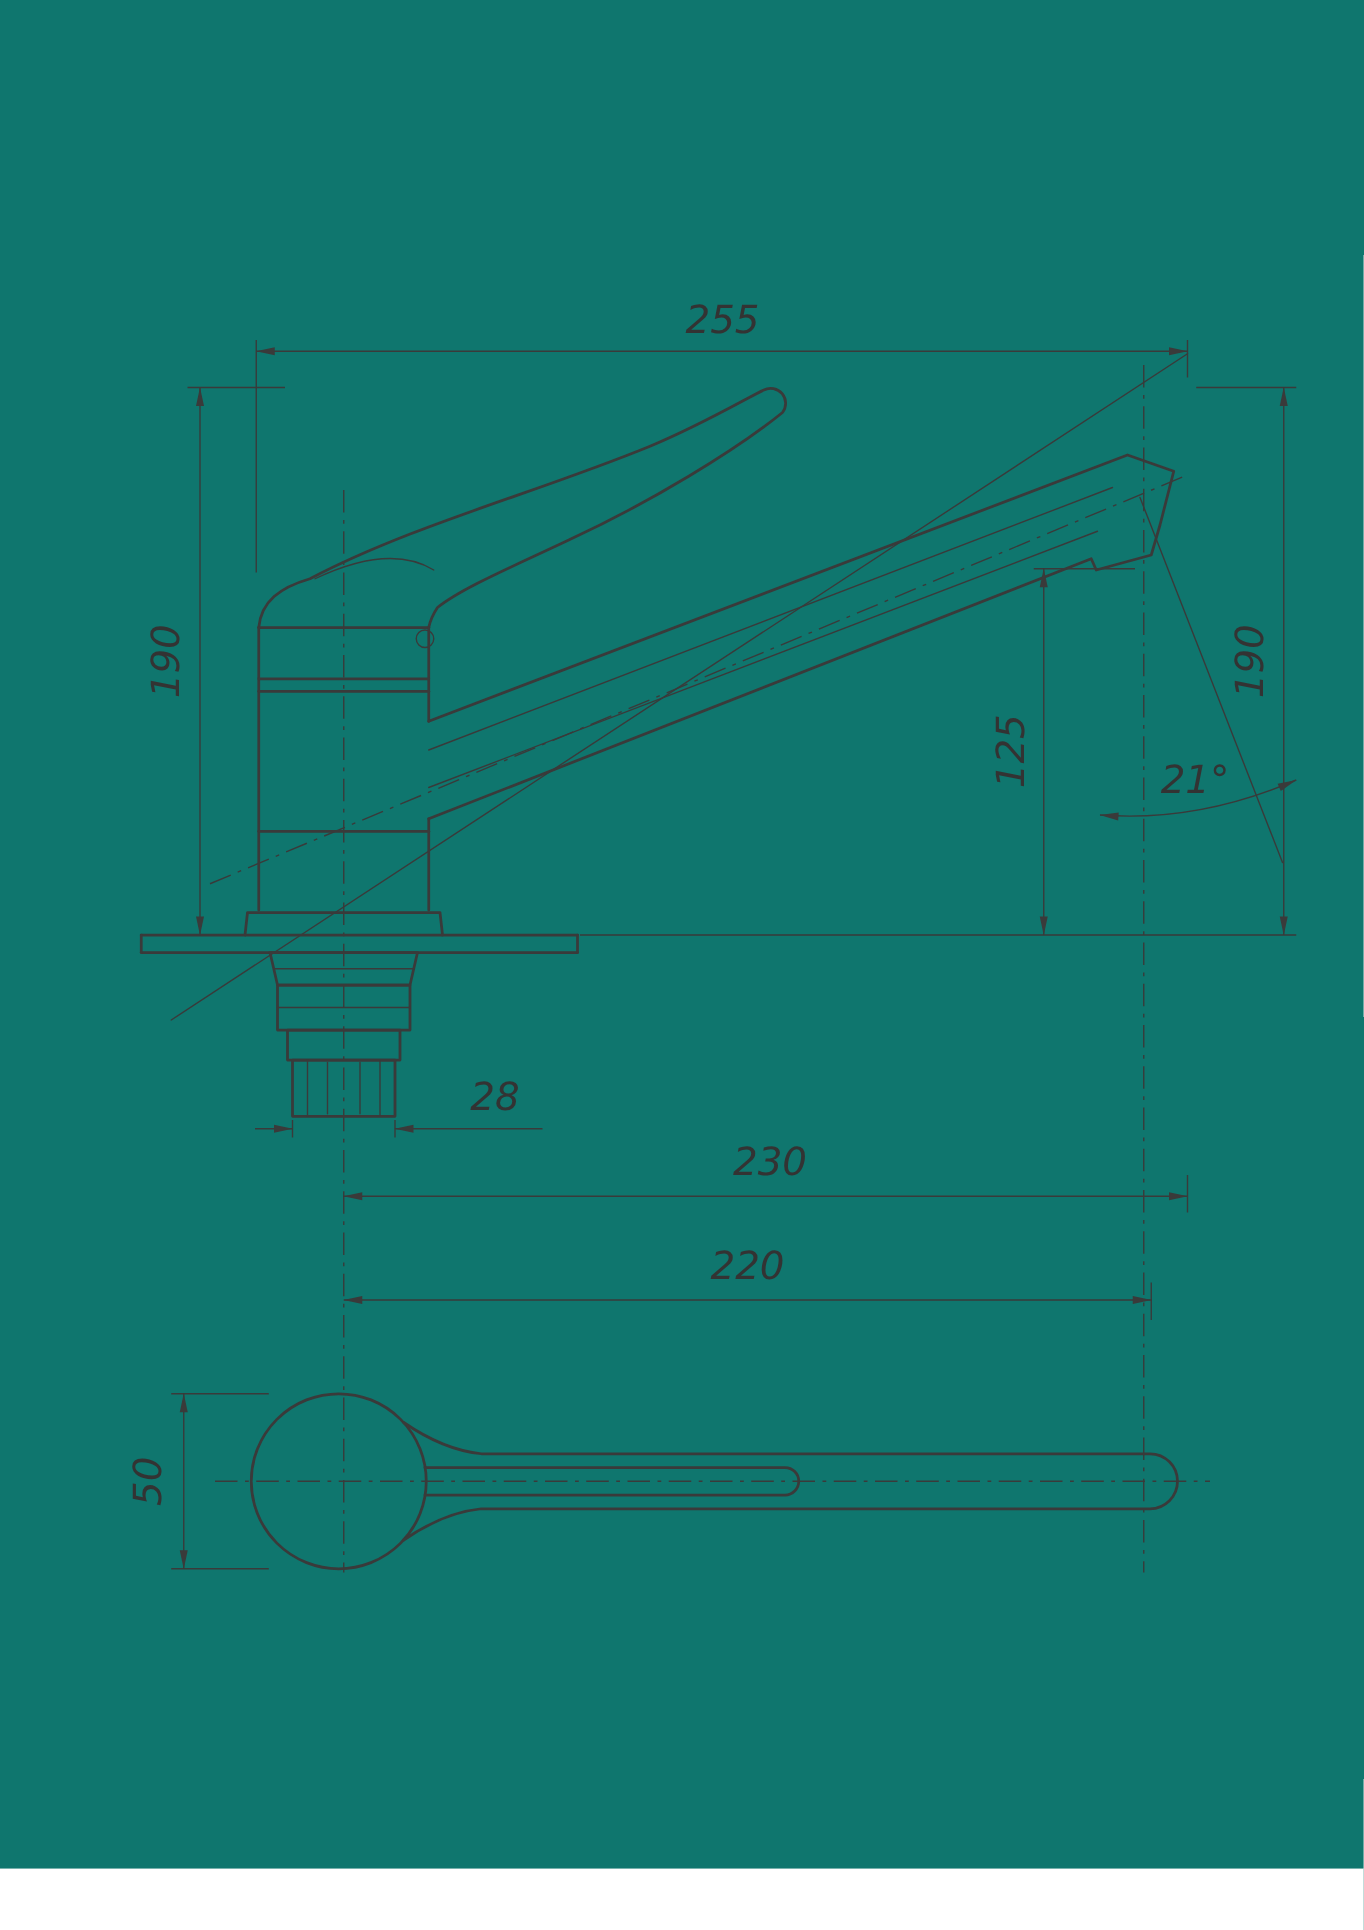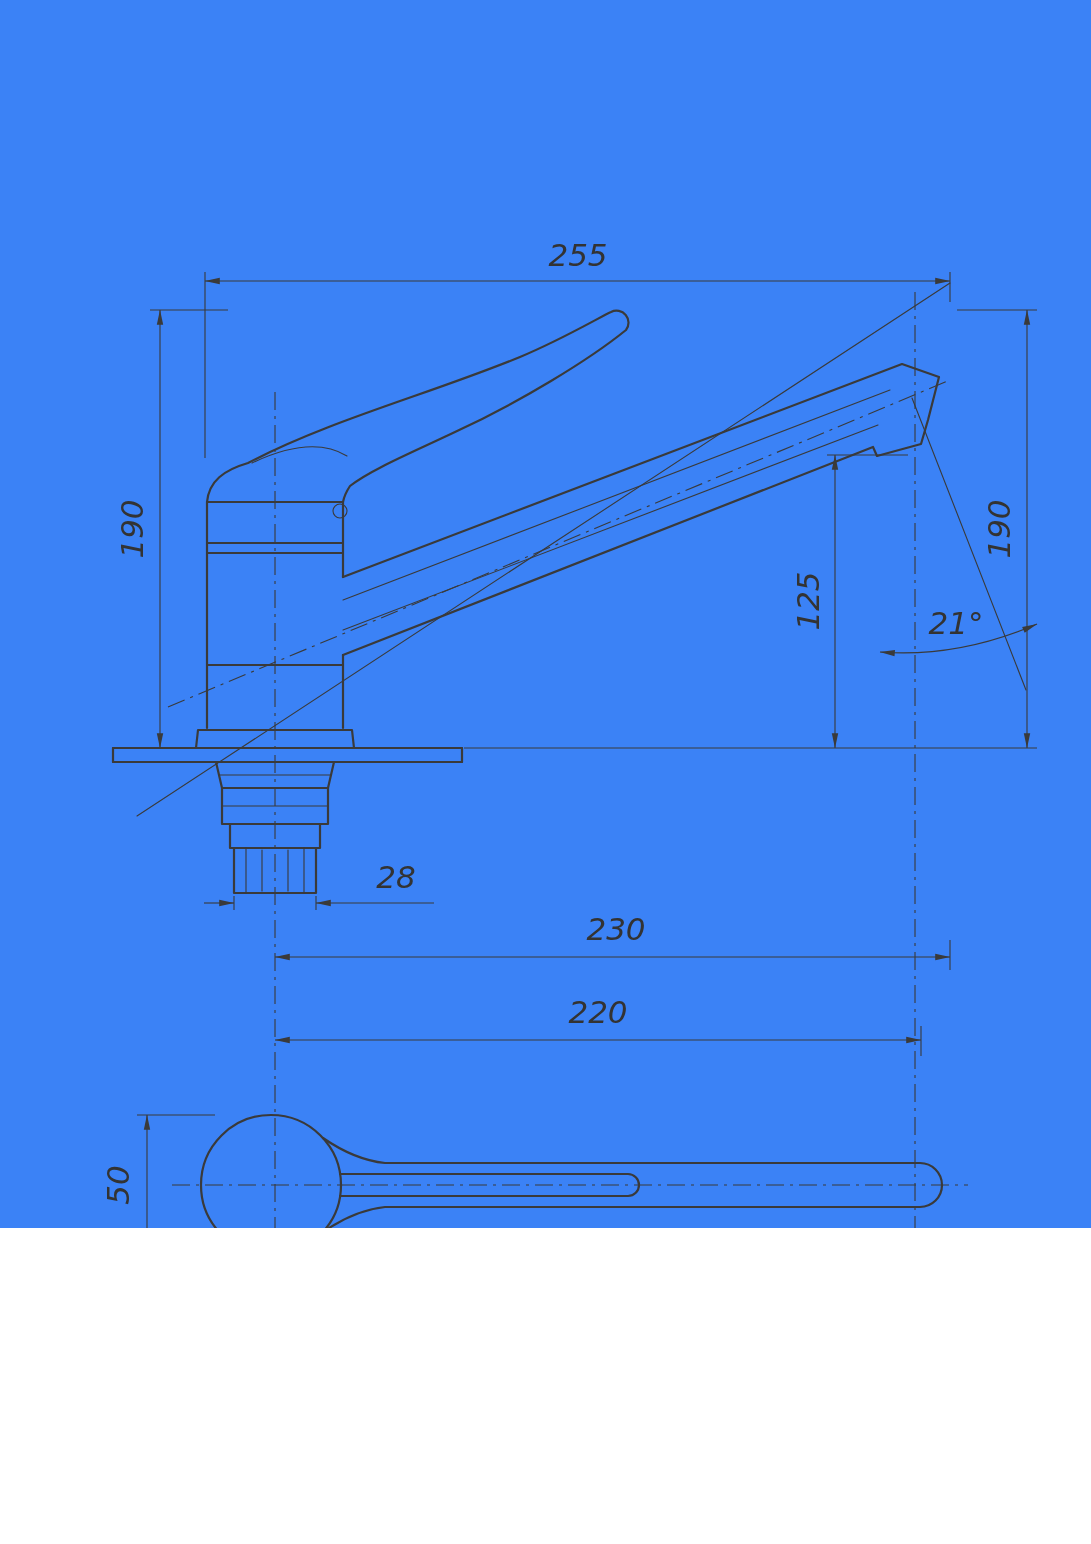--- a/index.html
+++ b/index.html
@@ -1,16 +1,16 @@
 <!DOCTYPE html>
 <html><head>
 <meta charset="utf-8">
 <style>
   html,body{margin:0;padding:0;background:#ffffff;}
-  .page{width:1091px;height:1228px;background:#3b82f6;position:relative;overflow:hidden;}
+  .page{width:1091px;height:1495px;background:#0f766e;position:relative;overflow:hidden;}
   svg{display:block;}
   .obj{fill:none;stroke:#3a3a3a;stroke-width:2.2;stroke-linejoin:round;stroke-linecap:round;}
   .thin{fill:none;stroke:#3a3a3a;stroke-width:1.1;stroke-linecap:round;}
   .cl{fill:none;stroke:#3a3a3a;stroke-width:1.1;stroke-dasharray:18 6 3 6;}
   .dim{fill:none;stroke:#3a3a3a;stroke-width:1.1;}
   text.dimtxt{font-family:"DejaVu Sans",sans-serif;font-style:italic;font-size:31px;fill:#333333;}
 </style>
 </head>
 <body>
 

